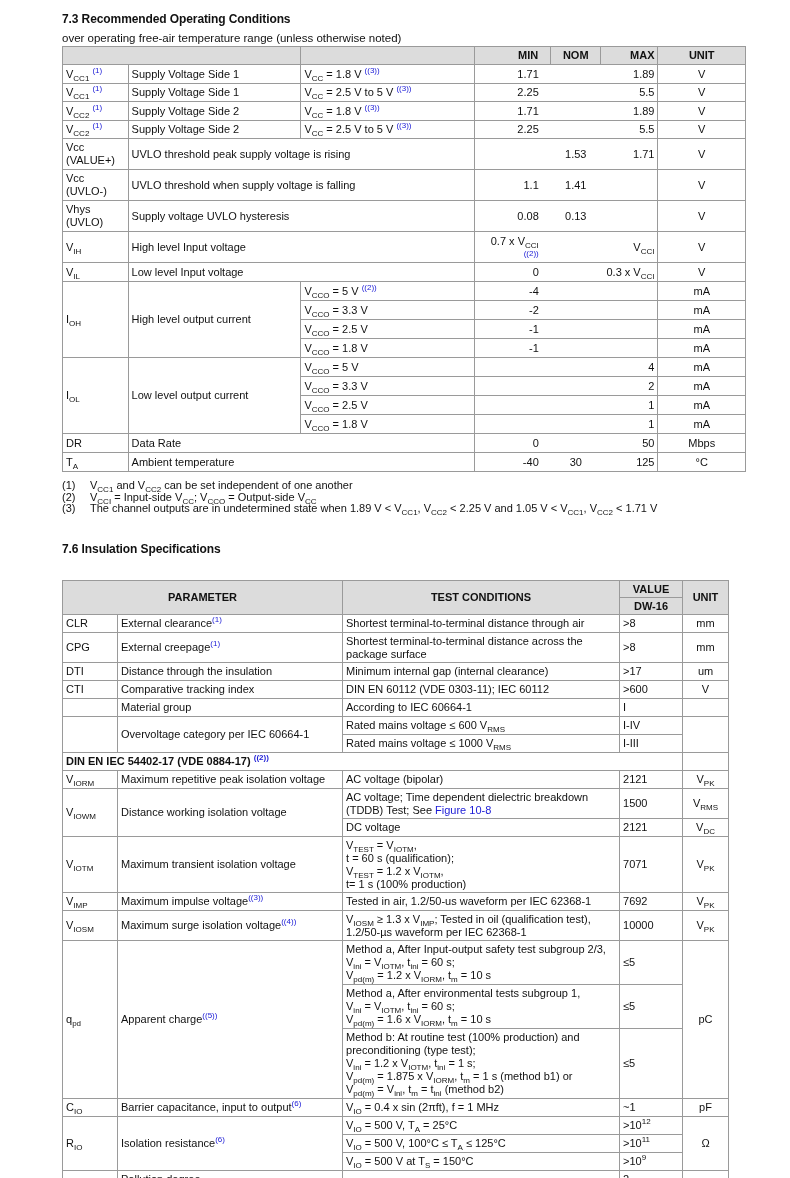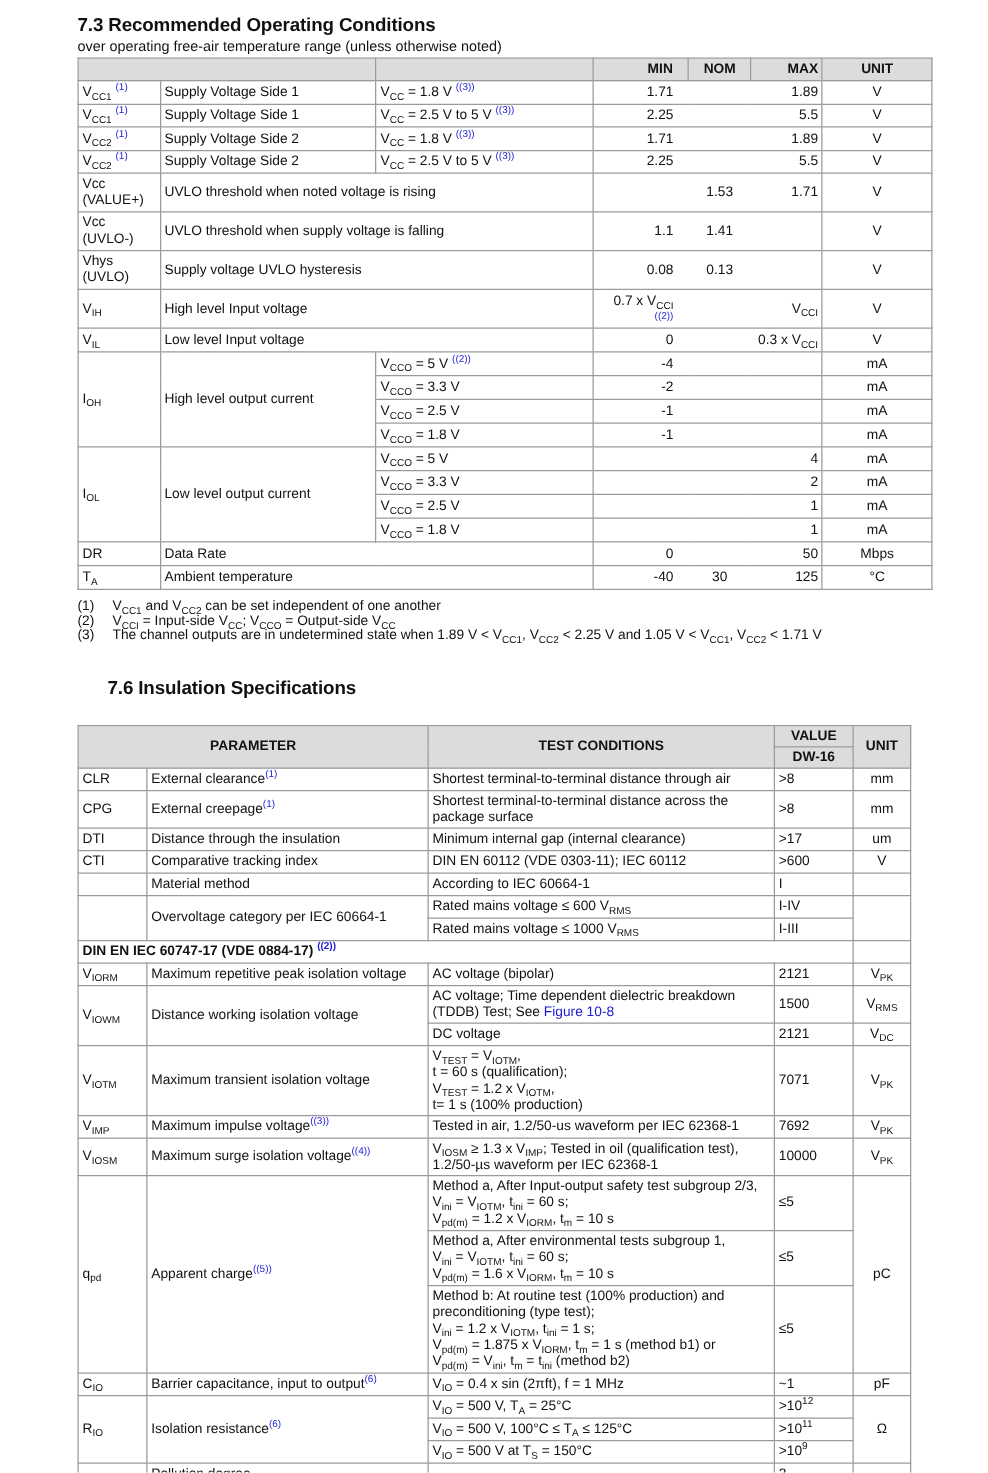--- a/index.html
+++ b/index.html
@@ -1,18 +1,18 @@
 <!DOCTYPE html>
 <html><head>
 <meta charset="utf-8">
 <style>
   html, body { margin:0; padding:0; background:#fff; }
   body { width:790px; height:1178px; overflow:hidden; position:relative;
          font-family:"Liberation Sans", sans-serif; color:#111; }
-  .h2 { position:absolute; font-weight:bold; font-size:15px; letter-spacing:-0.1px; }
+  .h2 { position:absolute; font-weight:bold; font-size:12px; letter-spacing:-0.1px; }
   .sub { position:absolute; font-size:11.5px; }
   table { position:absolute; border-collapse:collapse; font-size:11px; table-layout:fixed; }
   td, th { border:1px solid #9a9a9a; padding:0 3px; line-height:13px; vertical-align:middle; }
   th { background:#dcdcdc; font-weight:bold; font-size:11px; }
   .c { text-align:center; }
   .r { text-align:right; }
   .sup { color:#1a1ad6; font-size:8px; vertical-align:super; line-height:0; }
   sub, sup { font-size:8px; line-height:0; }
   .link { color:#1a1ad6; }
   .rocgrid td.nb-r { border-right:none; }
@@ -78,21 +78,21 @@
     <td>V<sub>CC2</sub> <span class="sup">(1)</span></td>
     <td>Supply Voltage Side 2</td>
     <td>V<sub>CC</sub> = 2.5 V to 5 V <span class="sup">((3))</span></td>
     <td class="r nb-r" style="padding-right:12px">2.25</td>
         <td class="nb-l nb-r"></td>
     <td class="r nb-l">5.5</td>
         <td class="c">V</td>
   </tr>
   <tr style="height:31px">
     <td>Vcc (VALUE+)</td>
-    <td colspan="2">UVLO threshold when noted voltage is rising</td>
+    <td colspan="2">UVLO threshold peak supply voltage is rising</td>
     <td class="r nb-r" style="padding-right:12px"></td>
     <td class="c nb-l nb-r">1.53</td>
     <td class="r nb-l">1.71</td>
         <td class="c">V</td>
   </tr>
   <tr style="height:31px">
     <td>Vcc (UVLO-)</td>
     <td colspan="2">UVLO threshold when supply voltage is falling</td>
     <td class="r nb-r" style="padding-right:12px">1.1</td>
     <td class="c nb-l nb-r">1.41</td>
@@ -210,21 +210,21 @@
   <div>
       <span class="n">(2)</span>
       <span>V<sub>CCI</sub> = Input-side V<sub>CC</sub>; V<sub>CCO</sub> = Output-side V<sub>CC</sub></span>
     </div>
   <div>
       <span class="n">(3)</span>
       <span>The channel outputs are in undetermined state when 1.89 V &lt; V<sub>CC1</sub>, V<sub>CC2</sub> &lt; 2.25 V and 1.05 V &lt; V<sub>CC1</sub>, V<sub>CC2</sub> &lt; 1.71 V</span>
     </div>
 </div>
 
-<div class="h2" style="left:62px;top:542px;margin-left:24px;">7.6 Insulation Specifications</div>
+<div class="h2" style="left:62px;top:542px;">7.6 Insulation Specifications</div>
 
 <table style="left:62px;top:580px;width:666px;">
   <colgroup>
     <col style="width:55px">
       <col style="width:225px">
       <col style="width:277px">
       <col style="width:63px">
       <col style="width:46px">
   </colgroup>
   <tbody>
@@ -261,38 +261,38 @@
       </tr>
   <tr style="height:18px">
         <td>CTI</td>
         <td>Comparative tracking index</td>
         <td>DIN EN 60112 (VDE 0303-11); IEC 60112</td>
         <td>&gt;600</td>
         <td class="c">V</td>
       </tr>
   <tr style="height:18px">
         <td></td>
-        <td>Material method</td>
+        <td>Material group</td>
         <td>According to IEC 60664-1</td>
         <td>I</td>
         <td></td>
       </tr>
   <tr style="height:18px">
         <td rowspan="2"></td>
         <td rowspan="2">Overvoltage category per IEC 60664-1</td>
         <td>Rated mains voltage ≤ 600 V<sub>RMS</sub></td>
         <td>I-IV</td>
         <td rowspan="2"></td>
       </tr>
   <tr style="height:18px">
         <td>Rated mains voltage ≤ 1000 V<sub>RMS</sub></td>
         <td>I-III</td>
       </tr>
   <tr style="height:18px">
-        <td colspan="4" class="bold"><span>DIN EN IEC 60747-17 (VDE 0884-17)</span> <span class="sup">((2))</span></td>
+        <td colspan="4" class="bold"><span>DIN EN IEC 54402-17 (VDE 0884-17)</span> <span class="sup">((2))</span></td>
         <td></td>
       </tr>
   <tr style="height:18px">
         <td>V<sub>IORM</sub></td>
         <td>Maximum repetitive peak isolation voltage</td>
         <td>AC voltage (bipolar)</td>
         <td>2121</td>
         <td class="c">V<sub>PK</sub></td>
       </tr>
   <tr style="height:30px">

